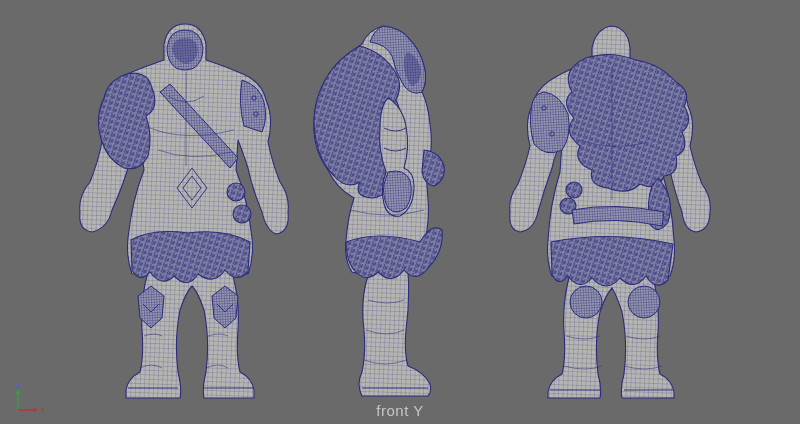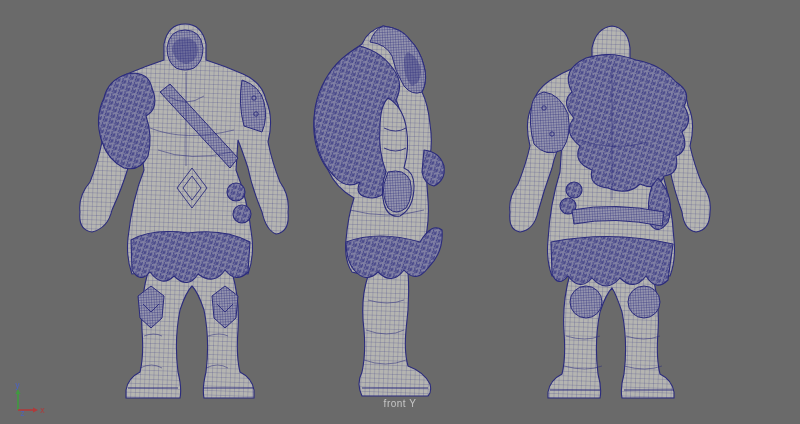--- a/index.html
+++ b/index.html
@@ -4,22 +4,22 @@
 <style>
   :root{
     --bg:#6a6a6a; --surface:#b5b5b1; --wire:#2b2b7c;
     --dense-bg:#9595ae; --fur-bg:#8181a4; --label:#c6c6c6;
     --axis-x:#b03a3a; --axis-y:#3f9b3f; --axis-z:#4a62c8;
   }
   html,body{margin:0;padding:0;}
   body{width:800px;height:424px;overflow:hidden;font-family:"Liberation Sans",sans-serif;}
   .viewport{position:relative;width:800px;height:424px;background:var(--bg);}
   .scene{position:absolute;left:0;top:0;}
-  .cam-label{position:absolute;left:50%;bottom:15px;transform:translateX(-50%);
-    font-size:10px;letter-spacing:.5px;color:var(--label);user-select:none;}
+  .cam-label{position:absolute;left:50%;bottom:5px;transform:translateX(-50%);
+    font-size:15px;letter-spacing:.5px;color:var(--label);user-select:none;}
   .axis{position:absolute;left:10px;bottom:6px;}
   
   .p-surface{fill:var(--surface);}
   .p-dense{fill:var(--dense-bg);}
   .p-fur{fill:var(--fur-bg);}
   .wline{stroke:var(--wire);fill:none;}
   .body{fill:url(#wire);stroke:var(--wire);stroke-width:1.1;}
   .dense{fill:url(#dense);stroke:var(--wire);stroke-width:1;}
   .fur{fill:url(#fur);stroke:var(--wire);stroke-width:1.1;stroke-linejoin:round;}
   .shade{fill:var(--wire);opacity:.38;}

